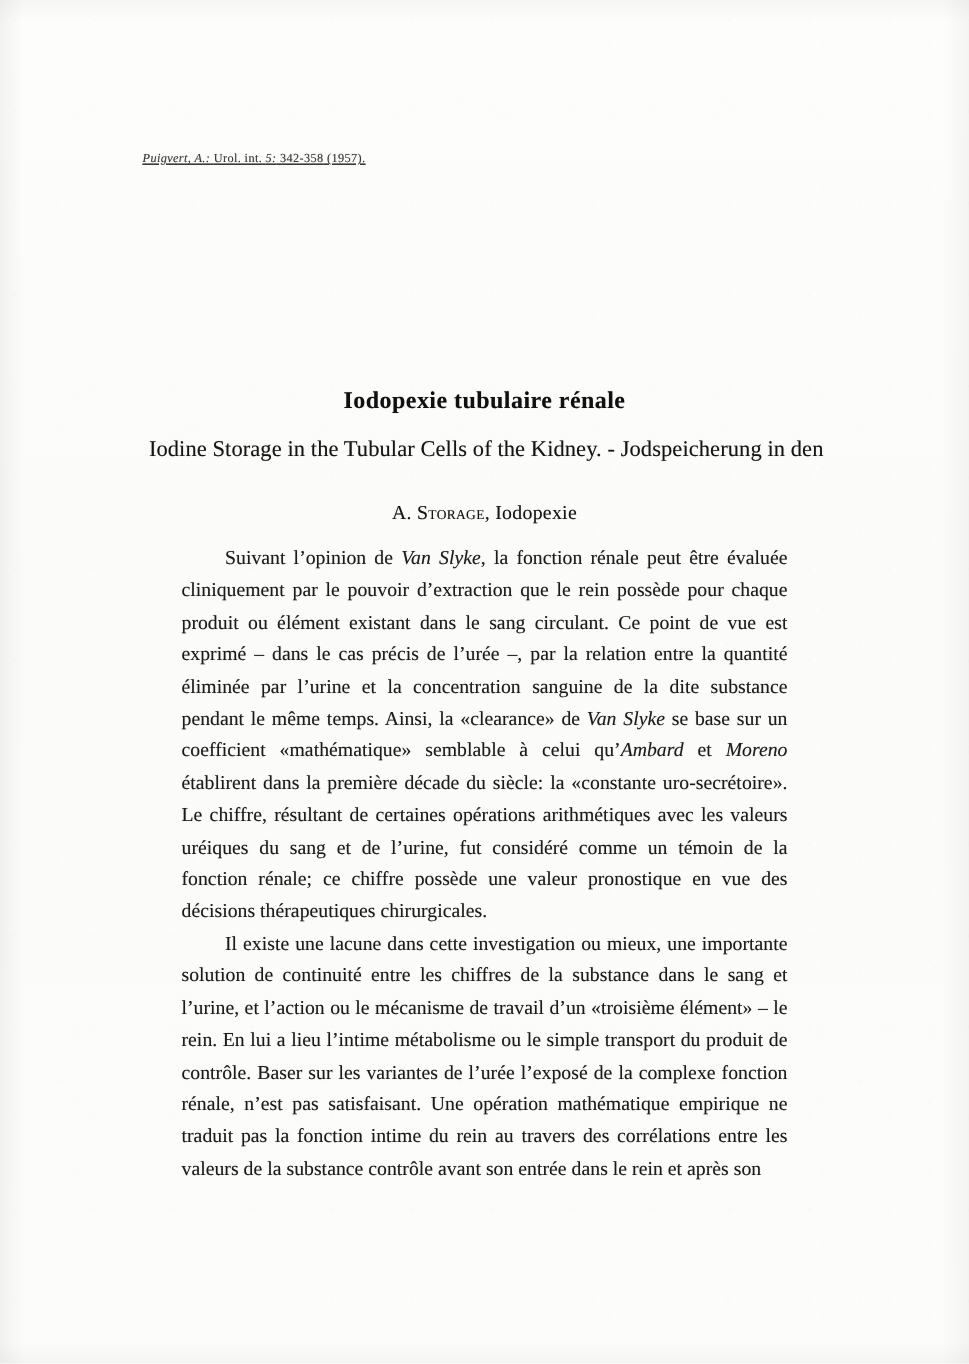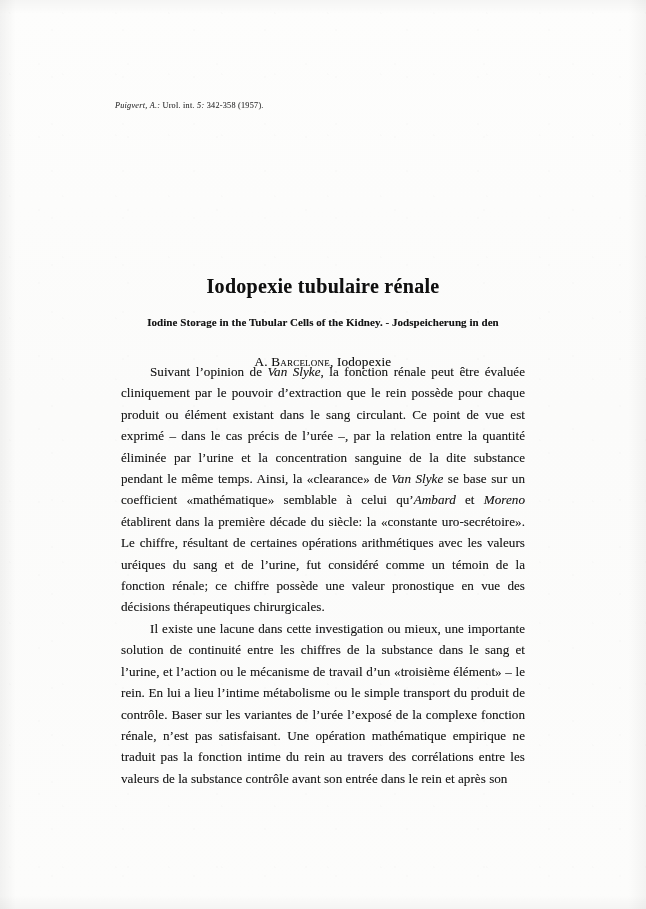--- a/index.html
+++ b/index.html
@@ -36,59 +36,61 @@
     pointer-events: none;
     background:
       linear-gradient(90deg, rgba(0,0,0,0.045) 0px, rgba(0,0,0,0.0) 16px),
       linear-gradient(270deg, rgba(0,0,0,0.035) 0px, rgba(0,0,0,0.0) 18px),
       linear-gradient(180deg, rgba(0,0,0,0.030) 0px, rgba(0,0,0,0.0) 14px),
       linear-gradient(0deg, rgba(0,0,0,0.030) 0px, rgba(0,0,0,0.0) 14px);
   }
 
   .running-header {
     position: absolute;
-    left: 115px;
+    left: 95px;
     top: 101px;
     font-size: 8.2px;
     letter-spacing: 0.25px;
     color: #3b3b3b;
     white-space: nowrap;
+    text-decoration: underline;
   }
   .running-header .cite-author {
     font-style: italic;
   }
   .running-header .cite-vol {
     font-style: italic;
   }
 
   .title-block {
     position: absolute;
     left: 0;
     top: 258px;
     width: 646px;
     text-align: center;
   }
 
   .doc-title {
-    font-size: 20px;
+    font-size: 16px;
     font-weight: bold;
     letter-spacing: 0.3px;
     color: #101010;
-    margin: 16px;
+    margin: 0;
     line-height: 1.25;
   }
 
   .subtitle {
     margin: 12px auto 0 auto;
     width: 452px;
-    font-size: 11px;
-    font-weight: bold;
+    font-size: 15px;
+    font-weight: normal;
     line-height: 1.42;
     color: #151515;
     letter-spacing: 0.05px;
+    text-align: right;
   }
   .subtitle-line-2 {
     display: block;
   }
 
   .byline {
     margin-top: 23px;
     font-size: 13.2px;
     color: #141414;
     letter-spacing: 0.2px;
@@ -135,21 +137,21 @@
     <span>342-358</span>
     <span>(1957).</span>
   </div>
 
   <div class="title-block">
     <h1 class="doc-title ink">Iodopexie tubulaire rénale</h1>
     <div class="subtitle ink">
       <span>Iodine Storage in the Tubular Cells of the Kidney. - Jodspeicherung in den</span>
     </div>
     <div class="byline ink">
-      <span>A. </span><span class="smallcaps">Barcelone</span><span>, Iodopexie</span>
+      <span>A. </span><span class="smallcaps">Storage</span><span>, Iodopexie</span>
     </div>
   </div>
 
   <div class="body-col ink" id="body-col">
       <p><span>Suivant l’opinion de </span><em>Van Slyke</em><span>, la fonction rénale peut être évaluée cliniquement par le pouvoir d’extraction que le rein possède pour chaque produit ou élément existant dans le sang circulant. Ce point de vue est exprimé – dans le cas précis de l’urée –, par la relation entre la quantité éliminée par l’urine et la concentration sanguine de la dite substance pendant le même temps. Ainsi, la «clearance» de </span><em>Van Slyke</em><span> se base sur un coefficient «mathématique» semblable à celui qu’</span><em>Ambard</em><span> et </span><em>Moreno</em><span> établirent dans la première décade du siècle: la «constante uro-secrétoire». Le chiffre, résultant de certaines opérations arithmétiques avec les valeurs uréiques du sang et de l’urine, fut considéré comme un témoin de la fonction rénale; ce chiffre possède une valeur pronostique en vue des décisions thérapeutiques chirurgicales.</span></p>
       <p><span>Il existe une lacune dans cette investigation ou mieux, une importante solution de continuité entre les chiffres de la substance dans le sang et l’urine, et l’action ou le mécanisme de travail d’un «troisième élément» – le rein. En lui a lieu l’intime métabolisme ou le simple transport du produit de contrôle. Baser sur les variantes de l’urée l’exposé de la complexe fonction rénale, n’est pas satisfaisant. Une opération mathématique empirique ne traduit pas la fonction intime du rein au travers des corrélations entre les valeurs de la substance contrôle avant son entrée dans le rein et après son</span></p>
     </div>
 
 </div>
 

